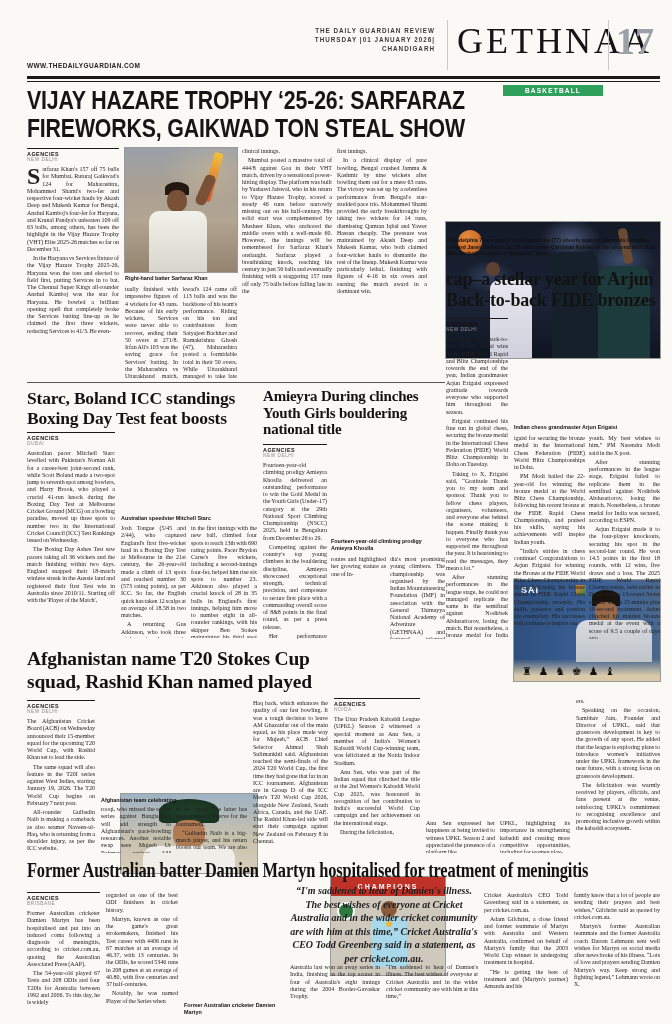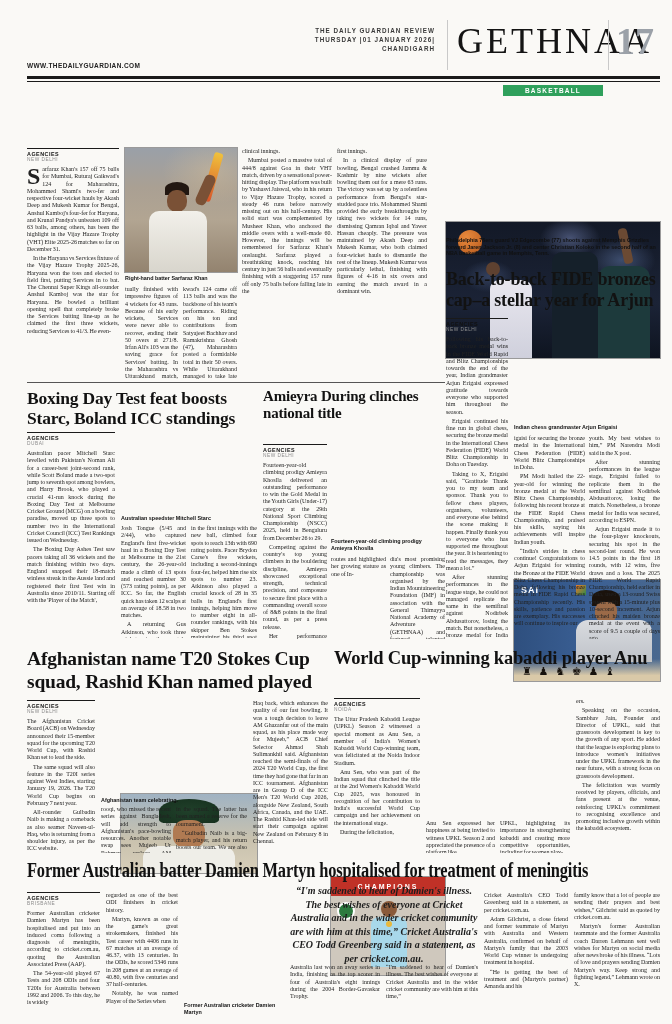--- a/index.html
+++ b/index.html
@@ -59,20 +59,26 @@
     <div>THURSDAY |01 JANUARY 2026|</div>
     <div>CHANDIGARH</div>
   </div>
   <div class="abs vrule" style="left:447px;top:20px;height:50px;"></div>
   <div class="abs mh-sports" style="left:457px;top:20px;">GETHNAA</div>
   <div class="abs vrule" style="left:608px;top:20px;height:50px;"></div>
   <div class="abs mh-page" style="left:616px;top:19px;">17</div>
   <div class="abs hrule" style="left:27px;top:76px;width:633px;height:2.6px;"></div>
   <div class="abs hrule" style="left:27px;top:80.5px;width:633px;height:.8px;"></div>
 
+  <div class="abs" style="left:27px;top:86px;width:400px;">
+    <div class="hl-sans">
+      <div>VIJAY HAZARE TROPHY ‘25-26: SARFARAZ</div>
+      <div>FIREWORKS, GAIKWAD TON STEAL SHOW</div>
+    </div>
+  </div>
   <div class="abs" style="left:27px;top:148px;width:92px;">
     <div class="byline">
       <div class="ag">AGENCIES</div>
       <div class="pl">NEW DELHI</div>
     </div>
     <div class="bcol lead-col" style="height:212px;">
         <p>Sarfaraz Khan's 157 off 75 balls for Mumbai, Ruturaj Gaikwad's 124 for Maharashtra, Mohammed Shami's two-fer and respective four-wicket hauls by Akash Deep and Mukesh Kumar for Bengal, Anshul Kamboj's four-fer for Haryana, and Krunal Pandya's unbeaten 109 off 63 balls, among others, has been the highlight in the Vijay Hazare Trophy (VHT) Elite 2025-26 matches so far on December 31.</p>
         <p>In the Haryana vs Services fixture of the Vijay Hazare Trophy 2025-26, Haryana won the toss and elected to field first, putting Services in to bat. The Chennai Super Kings all-rounder Anshul Kamboj was the star for Haryana. He bowled a brilliant opening spell that completely broke the Services batting line-up as he claimed the first three wickets, reducing Services to 41/3. He even-</p>
       </div>
   </div>
@@ -104,22 +110,22 @@
     <div class="abs" style="left:12px;top:8px;width:24px;height:24px;border-radius:50%;background:radial-gradient(circle at 35% 30%,#e8893c,#b65a1e);"></div>
     <div class="abs" style="left:44px;top:58px;width:42px;height:78px;background:linear-gradient(180deg,#e9e7ef,#cfd0dc);border-radius:9px 9px 0 0;"></div>
     <div class="abs" style="left:40px;top:40px;width:14px;height:14px;border-radius:50%;background:#5e4130;"></div>
     <div class="abs" style="right:62px;top:30px;width:46px;height:106px;background:#15202a;border-radius:10px 10px 0 0;"></div>
     <div class="abs" style="right:10px;top:44px;width:52px;height:92px;background:#1d3a3c;border-radius:12px 12px 0 0;"></div>
     <div class="abs" style="right:30px;top:6px;width:9px;height:36px;background:#6b4a33;transform:rotate(-12deg);border-radius:4px;"></div>
   </div>
   <div class="abs cap" style="left:446px;top:237px;width:214px;">Philadelphia 76ers guard VJ Edgecombe (77) shoots against Memphis Grizzlies forward Jaren Jackson Jr. (8) and center Christian Koloko in the second half of an NBA basketball game in Memphis, Tenn.</div>
 
   <div class="abs shl" style="left:446px;top:269px;width:216px;font-size:18px;line-height:21px;">
+    <div>cap–a stellar year for Arjun</div>
     <div>Back-to-back FIDE bronzes</div>
-    <div>cap–a stellar year for Arjun</div>
   </div>
   <div class="abs" style="left:446px;top:318px;width:62px;">
     <div class="byline">
       <div class="ag">AGENCIES</div>
       <div class="pl">NEW DELHI</div>
     </div>
     <div class="bcol" style="height:303px;">
         <p>Following his back-to-back bronze medal wins in the FIDE World Rapid and Blitz Championships towards the end of the year, Indian grandmaster Arjun Erigaisi expressed gratitude towards everyone who supported him throughout the season.</p>
         <p>Erigaisi continued his fine run in global chess, securing the bronze medal in the International Chess Federation (FIDE) World Blitz Championship in Doha on Tuesday.</p>
         <p>Taking to X, Erigaisi said, “Gratitude Thank you to my team and sponsor. Thank you to fellow chess players, organisers, volunteers, and everyone else behind the scene making it happen. Finally thank you to everyone who has supported me throughout the year. It is heartening to read the messages, they mean a lot.”</p>
@@ -142,22 +148,22 @@
     </div>
   <div class="abs bcol" style="left:589px;top:435px;width:71px;height:204px;">
       <p>youth. My best wishes to him,” PM Narendra Modi said in the X post.</p>
       <p>After stunning performances in the league stage, Erigaisi failed to replicate them in the semifinal against Nodirbek Abdusattorov, losing the match. Nonetheless, a bronze medal for India was secured, according to ESPN.</p>
       <p>Arjun Erigaisi made it to the four-player knockouts, securing his spot in the second-last round. He won 14.5 points in the first 18 rounds, with 12 wins, five draws and a loss. The 2025 FIDE World Rapid Championship, held earlier in Doha, used a 13-round Swiss system with a 15-minute plus 10-second increment. Arjun clinched his maiden bronze medal at the event with a score of 9.5 a couple of days ago.</p>
     </div>
 
   <div class="abs hrule" style="left:27px;top:381.5px;width:418px;height:.7px;background:#555;"></div>
 
   <div class="abs shl" style="left:27px;top:388px;width:230px;font-size:17.5px;line-height:20px;">
+    <div>Starc, Boland ICC standings</div>
     <div>Boxing Day Test feat boosts</div>
-    <div>Starc, Boland ICC standings</div>
   </div>
   <div class="abs" style="left:27px;top:432px;width:88px;">
     <div class="byline">
       <div class="ag">AGENCIES</div>
       <div class="pl">DUBAI</div>
     </div>
     <div class="bcol" style="height:190px;">
         <p>Australian pacer Mitchell Starc levelled with Pakistan's Noman Ali for a career-best joint-second rank, while Scott Boland made a two-spot jump to seventh spot among bowlers, and Harry Brook, who played a crucial 41-run knock during the Boxing Day Test at Melbourne Cricket Ground (MCG) on a bowling paradise, moved up three spots to number two in the International Cricket Council (ICC) Test Rankings issued on Wednesday.</p>
         <p>The Boxing Day Ashes Test saw pacers taking all 36 wickets and the match finishing within two days. England snapped their 18-match winless streak in the Aussie land and registered their first Test win in Australia since 2010/11. Starting off with the 'Player of the Match',</p>
       </div>
@@ -171,20 +177,21 @@
   <div class="abs bcol" style="left:121px;top:525px;width:65px;height:113px;">
       <p>Josh Tongue (5/45 and 2/44), who captured England's first five-wicket haul in a Boxing Day Test at Melbourne in the 21st century, the 26-year-old made a climb of 13 spots and reached number 30 (573 rating points), as per ICC. So far, the English quick has taken 12 scalps at an average of 18.58 in two matches.</p>
       <p>A returning Gus Atkinson, who took three wickets in the match, including the key wicket of Travis Head</p>
     </div>
   <div class="abs bcol" style="left:191px;top:525px;width:66px;height:113px;">
       <p>in the first innings with the new ball, climbed four spots to reach 13th with 690 rating points. Pacer Brydon Carse's five wickets, including a second-innings four-fer, helped him rise six spots to number 23. Atkinson also played a crucial knock of 28 in 35 balls in England's first innings, helping him move to number eight in all-rounder rankings, with his skipper Ben Stokes maintaining his third spot with 316 points.</p>
     </div>
 
   <div class="abs shl" style="left:263px;top:388px;width:180px;font-size:15px;line-height:16.5px;">
     <div>Amieyra During clinches</div>
+    <div>Youth Girls bouldering</div>
     <div>national title</div>
   </div>
   <div class="abs" style="left:263px;top:444px;width:64px;">
     <div class="byline">
       <div class="ag">AGENCIES</div>
       <div class="pl">NEW DELHI</div>
     </div>
     <div class="bcol" style="height:178px;">
         <p>Fourteen-year-old climbing prodigy Amieyra Khoslla delivered an outstanding performance to win the Gold Medal in the Youth Girls (Under-17) category at the 29th National Sport Climbing Championship (NSCC) 2025, held in Bengaluru from December 26 to 29.</p>
         <p>Competing against the country's top young climbers in the bouldering discipline, Amieyra showcased exceptional strength, technical precision, and composure to secure first place with a commanding overall score of 8&amp;8 points in the final round, as per a press release.</p>
@@ -228,21 +235,20 @@
     </div>
   <div class="abs bcol" style="left:176px;top:806px;width:71px;height:47px;">
       <p>in the squad. The latter has been named a reserve for the tournament.</p>
       <p>“Gulbadin Naib is a big-match player, and his return boosts our team. We are also pleased to have Naveen Ul</p>
     </div>
   <div class="abs bcol" style="left:253px;top:700px;width:75px;height:153px;">
       <p>Haq back, which enhances the quality of our fast bowling. It was a tough decision to leave AM Ghazanfar out of the main squad, as his place made way for Mujeeb,” ACB Chief Selector Ahmad Shah Sulimankhil said. Afghanistan reached the semi-finals of the 2024 T20 World Cup, the first time they had gone that far in an ICC tournament. Afghanistan are in Group D of the ICC Men's T20 World Cup 2026, alongside New Zealand, South Africa, Canada, and the UAE. The Rashid Khan-led side will start their campaign against New Zealand on February 8 in Chennai.</p>
     </div>
 
   <div class="abs shl" style="left:334px;top:648px;width:326px;font-size:18.5px;line-height:21px;">
-    <div>World Cup-winning kabaddi player Anu</div>
   </div>
   <div class="abs" style="left:334px;top:698px;width:86px;">
     <div class="byline">
       <div class="ag">AGENCIES</div>
       <div class="pl">NOIDA</div>
     </div>
     <div class="bcol" style="height:136px;">
         <p>The Uttar Pradesh Kabaddi League (UPKL) Season 2 witnessed a special moment as Anu Sen, a member of India's Women's Kabaddi World Cup-winning team, was felicitated at the Noida Indoor Stadium.</p>
         <p>Anu Sen, who was part of the Indian squad that clinched the title at the 2nd Women's Kabaddi World Cup 2025, was honoured in recognition of her contribution to India's successful World Cup campaign and her achievement on the international stage.</p>
         <p>During the felicitation,</p>

